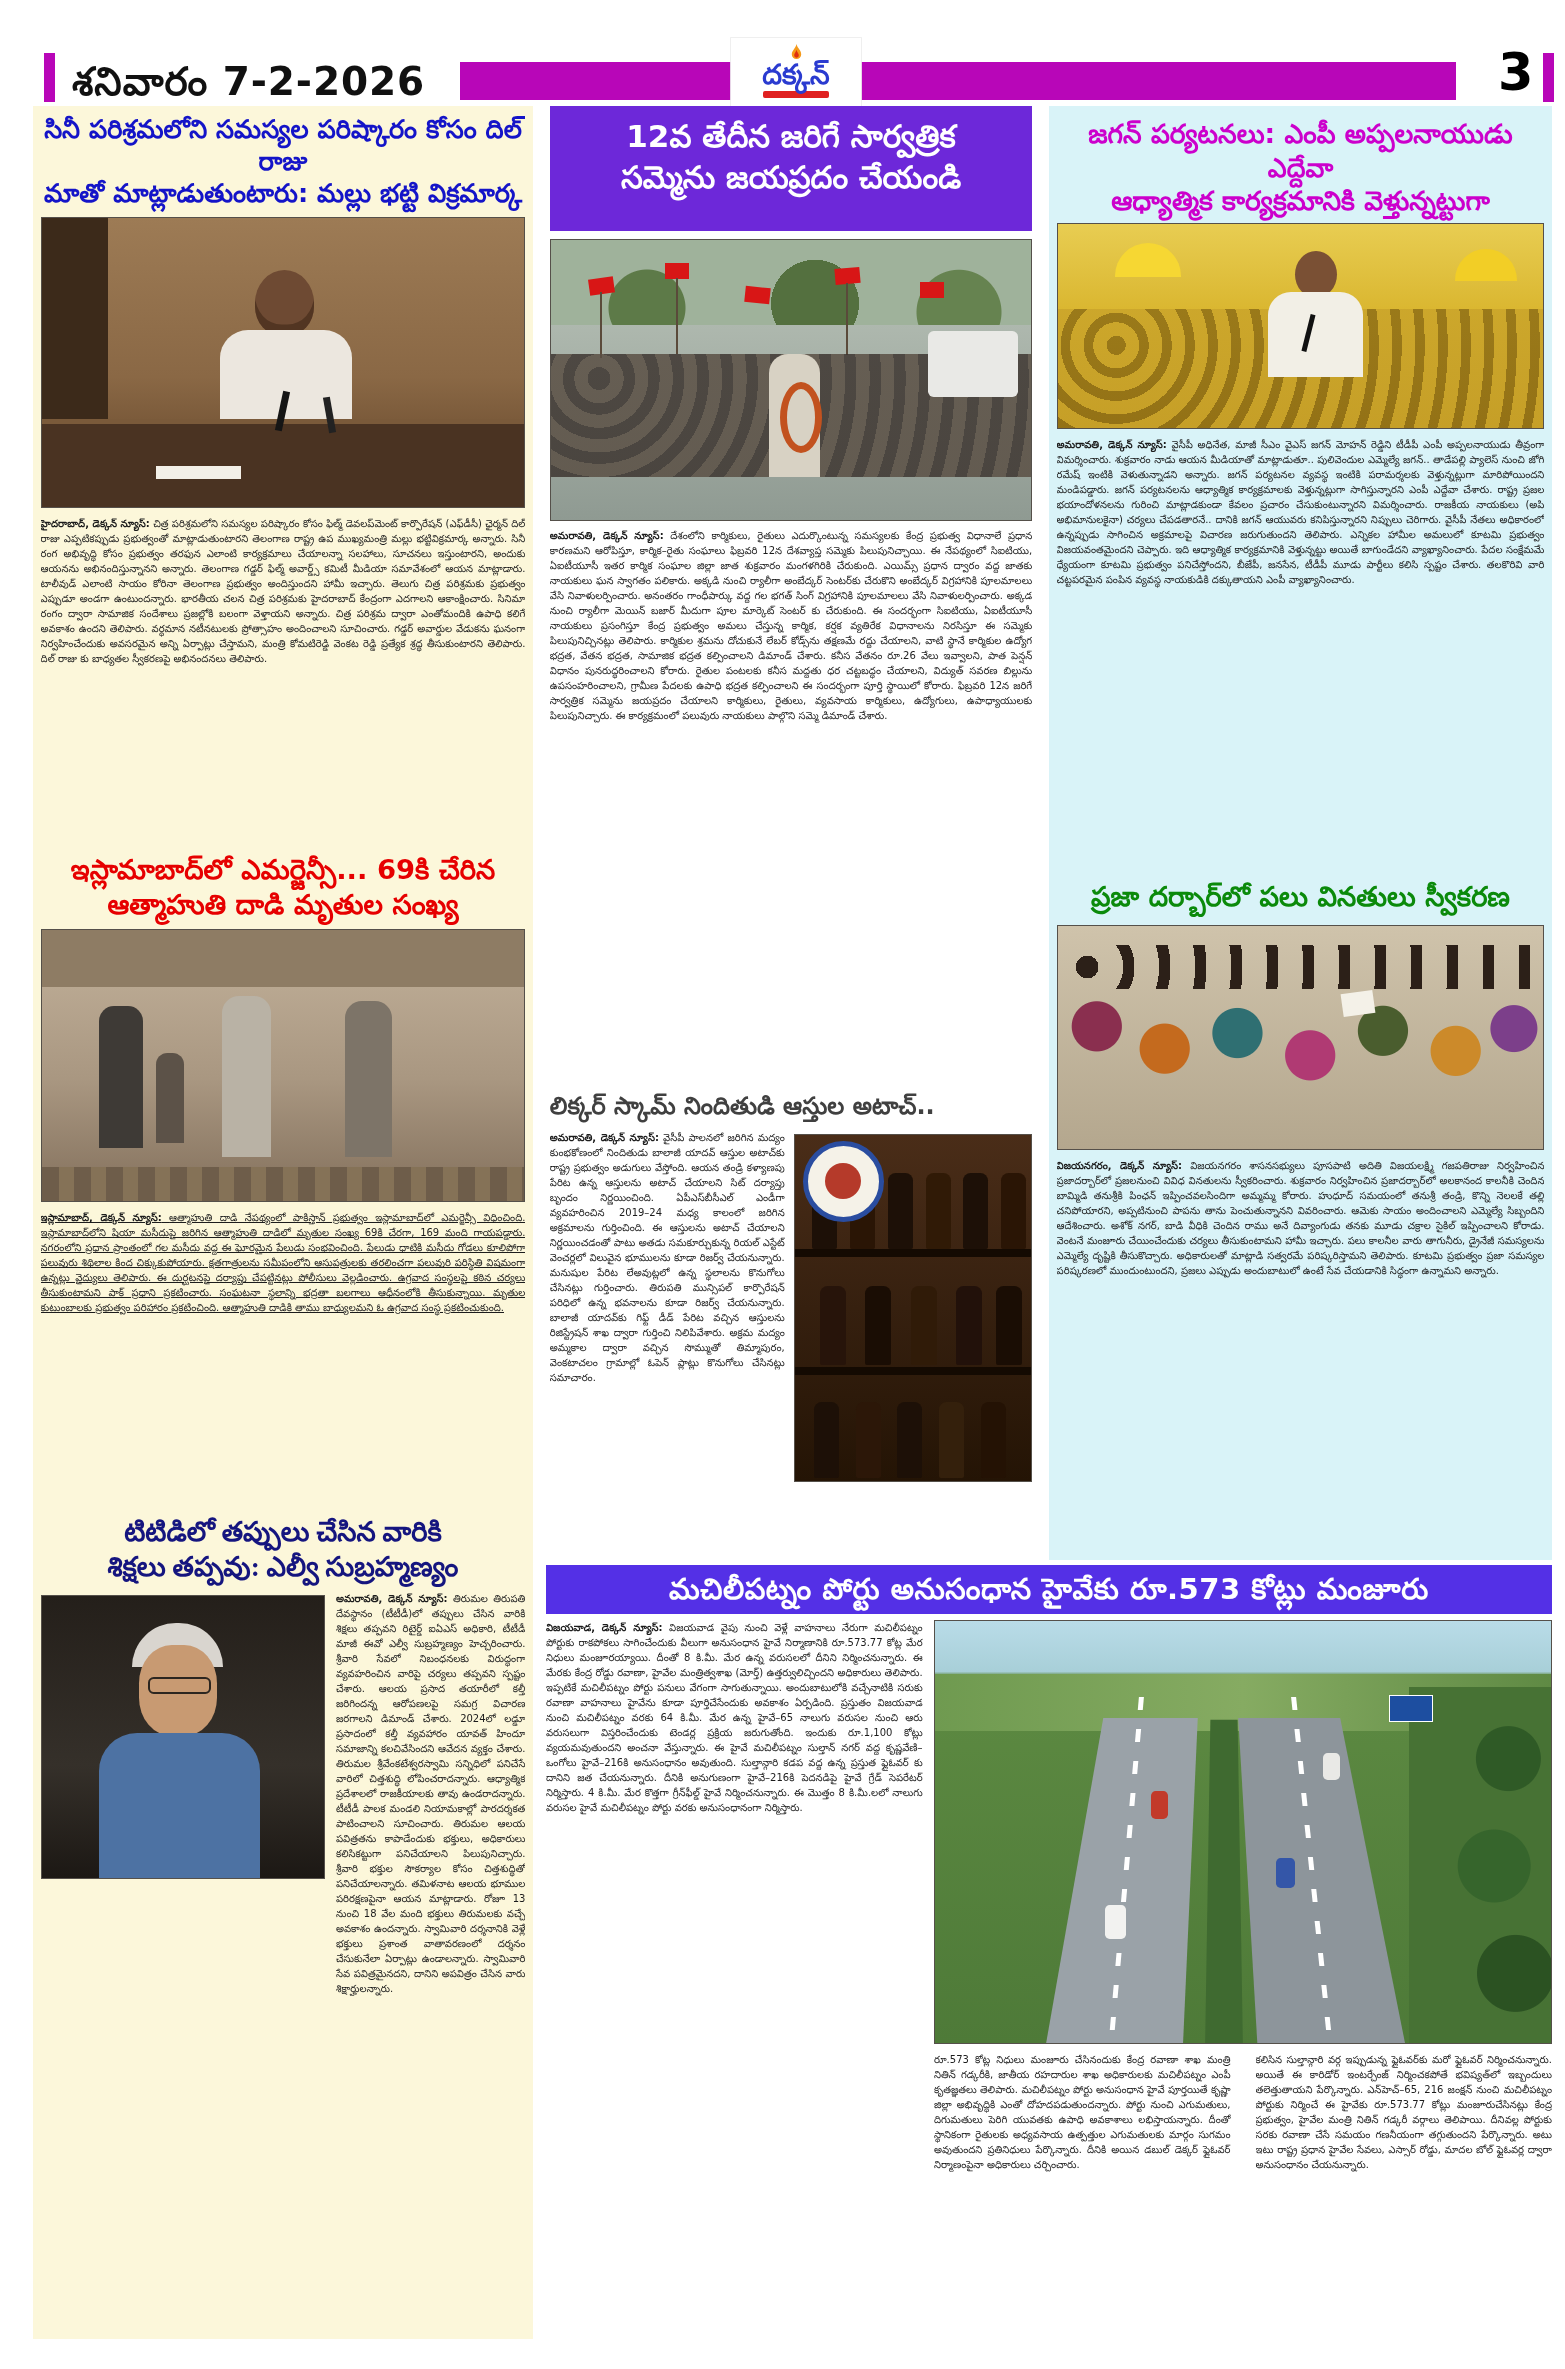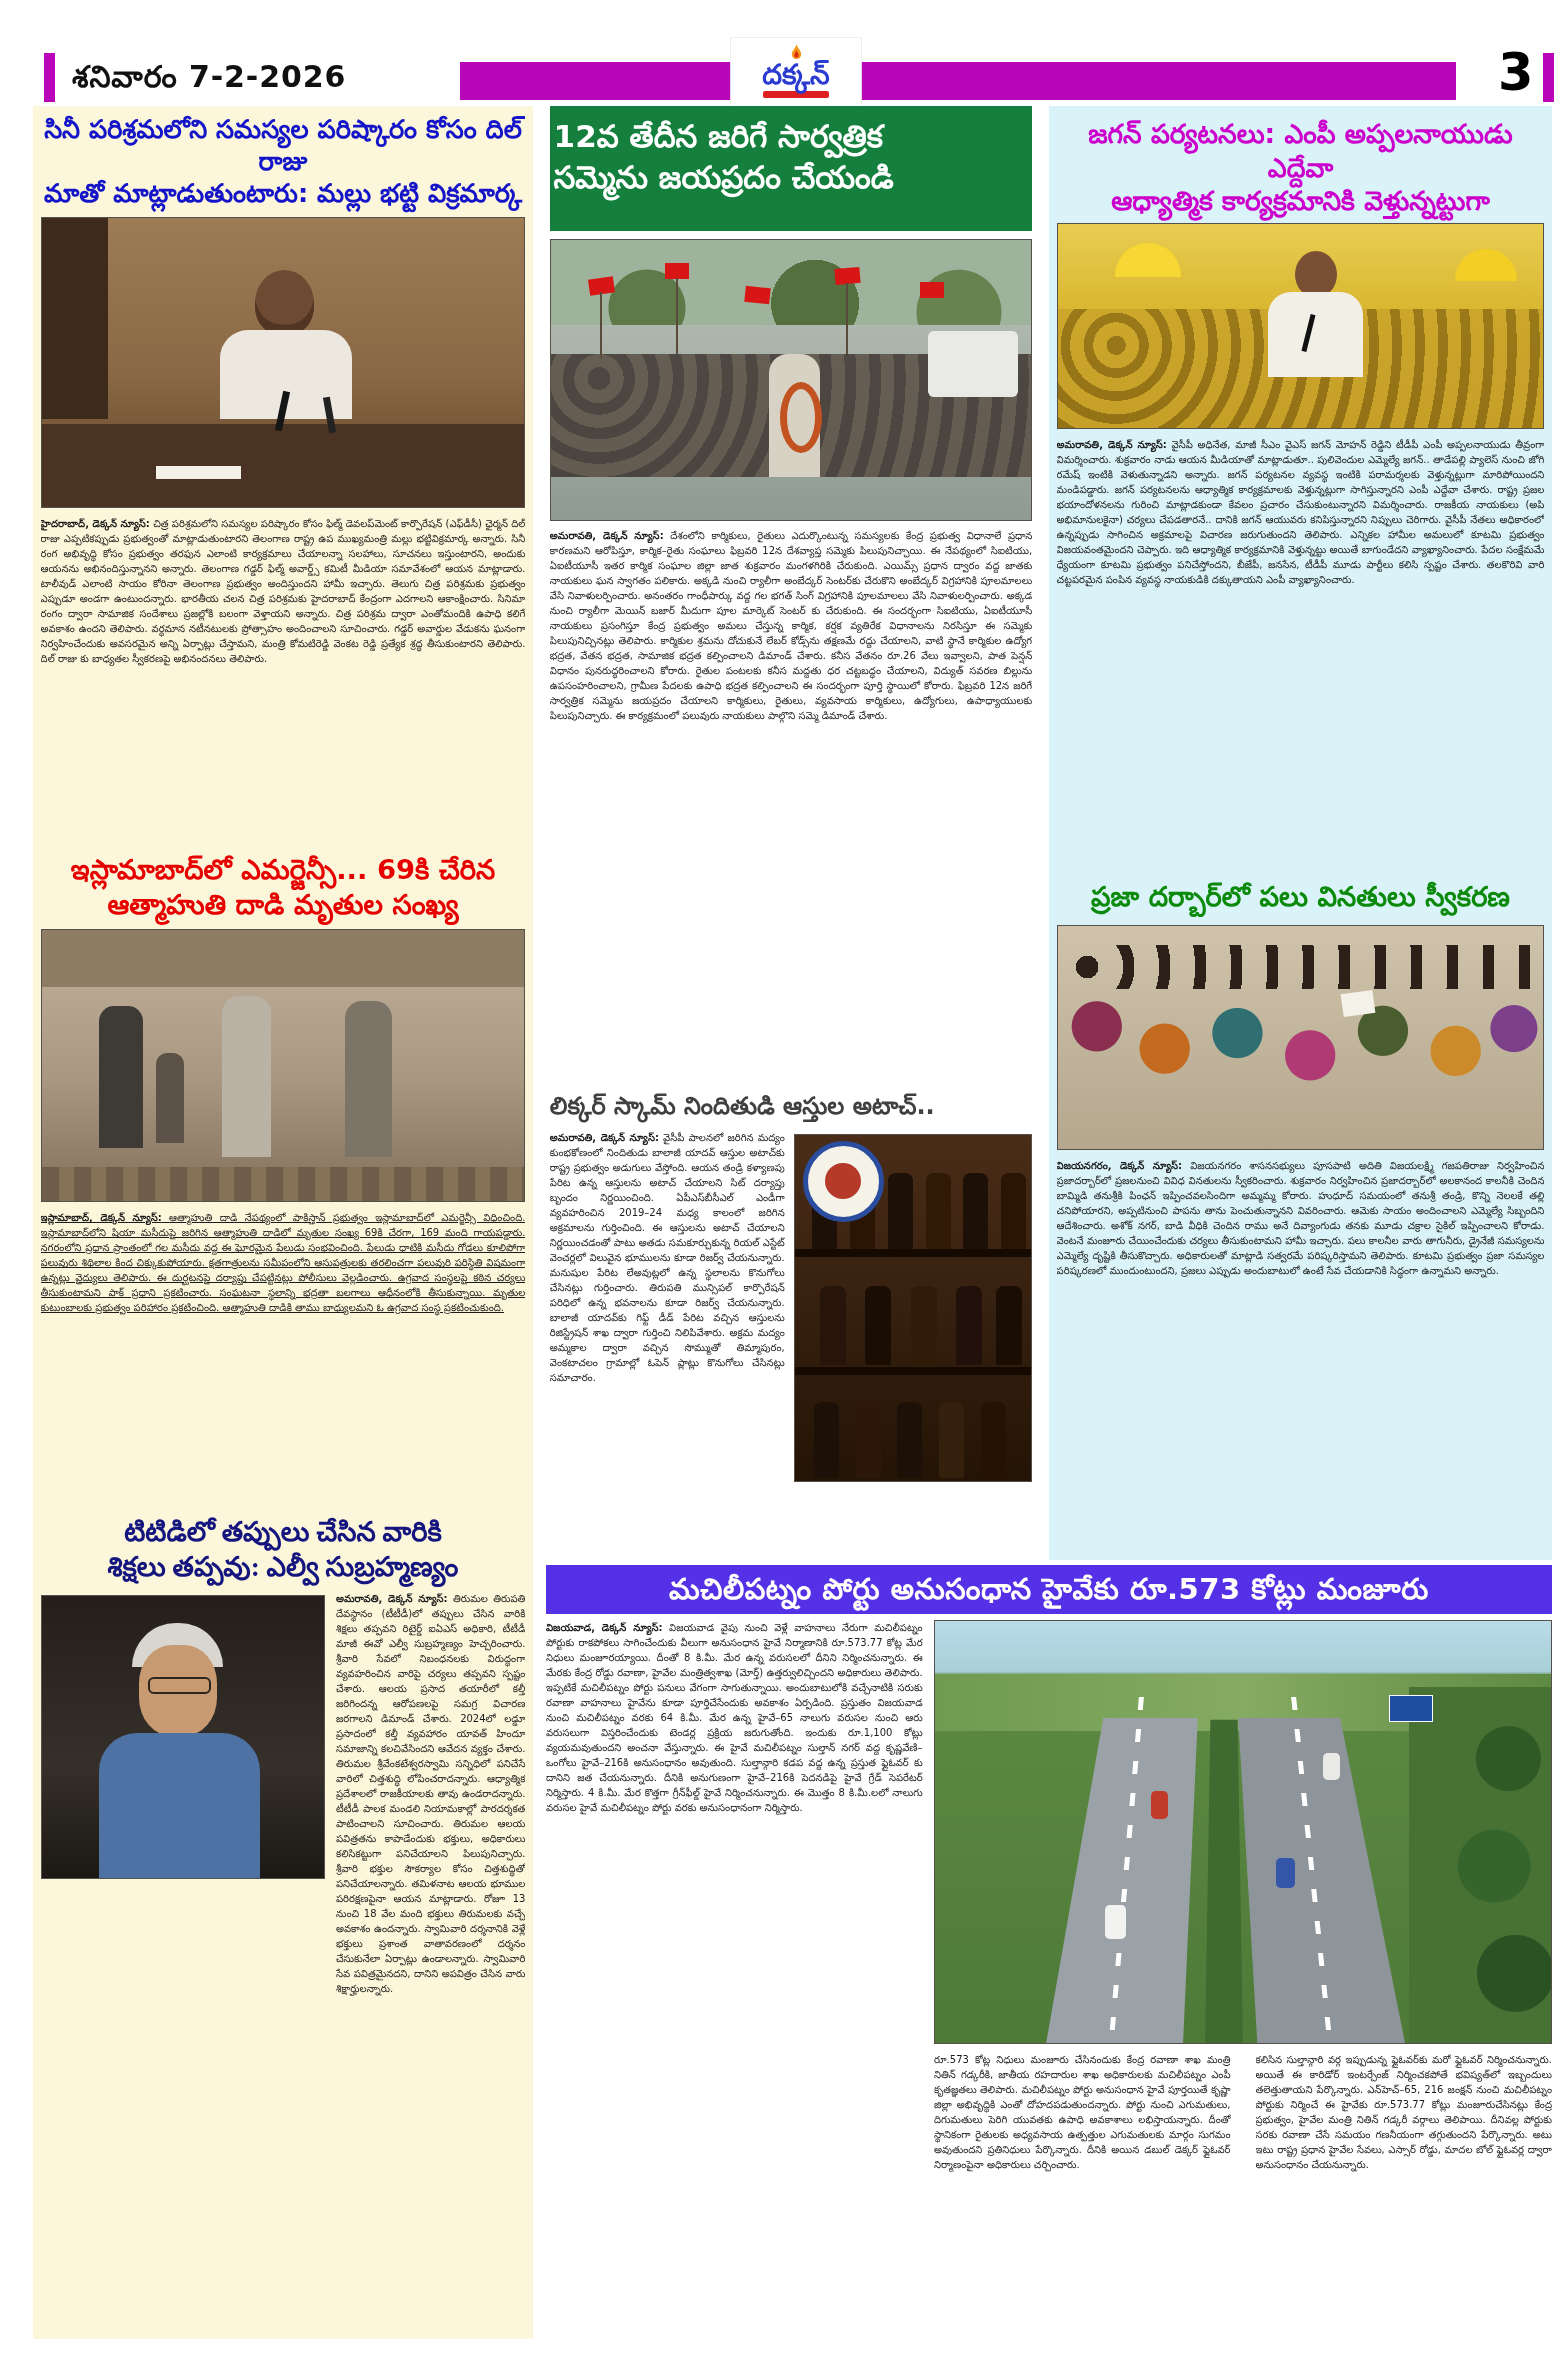--- a/index.html
+++ b/index.html
@@ -3,37 +3,37 @@
 <meta charset="utf-8">
 <style>
   html,body{margin:0;padding:0;}
   body{
     width:1565px;height:2370px;position:relative;background:#ffffff;
     font-family:"DejaVu Sans","Liberation Sans",sans-serif;color:#1c1c1c;
   }
   .abs{position:absolute;}
   
   .hdr-bar{background:#b806b8;}
-  .date-label{font-size:30px;font-weight:bold;color:#111;letter-spacing:0.9px;}
+  .date-label{font-size:39px;font-weight:bold;color:#111;letter-spacing:0.9px;}
   .logo-box{background:#ffffff;text-align:center;box-shadow:0 0 0 0.9px #eee;}
   .logo-text{color:#2a3bd0;font-weight:bold;font-size:28px;line-height:1;}
   .logo-tagline{height:6.6px;width:66px;background:#e02020;margin:2.8px auto 0;border-radius:1.9px;}
   .page-num{font-size:51px;font-weight:bold;color:#000;line-height:1;}
   
   .col{box-sizing:border-box;padding:3.8px 7.6px;overflow:hidden;}
   .col-left{background:#fcf7da;}
   .col-right{background:#d9f3f8;}
   .headline{font-weight:bold;text-align:center;line-height:1.25;}
   .hl-blue{color:#1414c8;font-size:25.6px;}
   .hl-red{color:#e60000;font-size:27.4px;}
   .hl-navy{color:#15157f;font-size:27.4px;font-family:Liberation Serif, serif;}
   .hl-magenta{color:#cc00cc;font-size:26.5px;}
   .hl-green{color:#0b8a0b;font-size:27.4px;}
   .hl-black{color:#404040;font-size:24px;text-align:left;}
-  .head-box{background:#15803d;color:#fff;text-align:left;font-weight:bold;
+  .head-box{background:#6d28d9;color:#fff;text-align:center;font-weight:bold;
             font-size:31px;line-height:1.35;padding:9.5px 3.8px;box-sizing:border-box;}
   .banner{background:#5430e6;color:#fff;font-weight:bold;font-size:29px;text-align:center;
           line-height:49px;height:49px;box-sizing:border-box;letter-spacing:0.5px;}
   .body-text{font-size:10px;line-height:1.5;text-align:justify;overflow:hidden;}
   .body-text b{font-weight:bold;}
   .photo{position:relative;overflow:hidden;border:0.9px solid #55504a;box-sizing:border-box;}
   .pchild{position:absolute;}
   .sec{overflow:hidden;}
   
   .dash{background:repeating-linear-gradient(180deg,#fff 0 13.2px,transparent 13.2px 32px);width:4.7px;}

